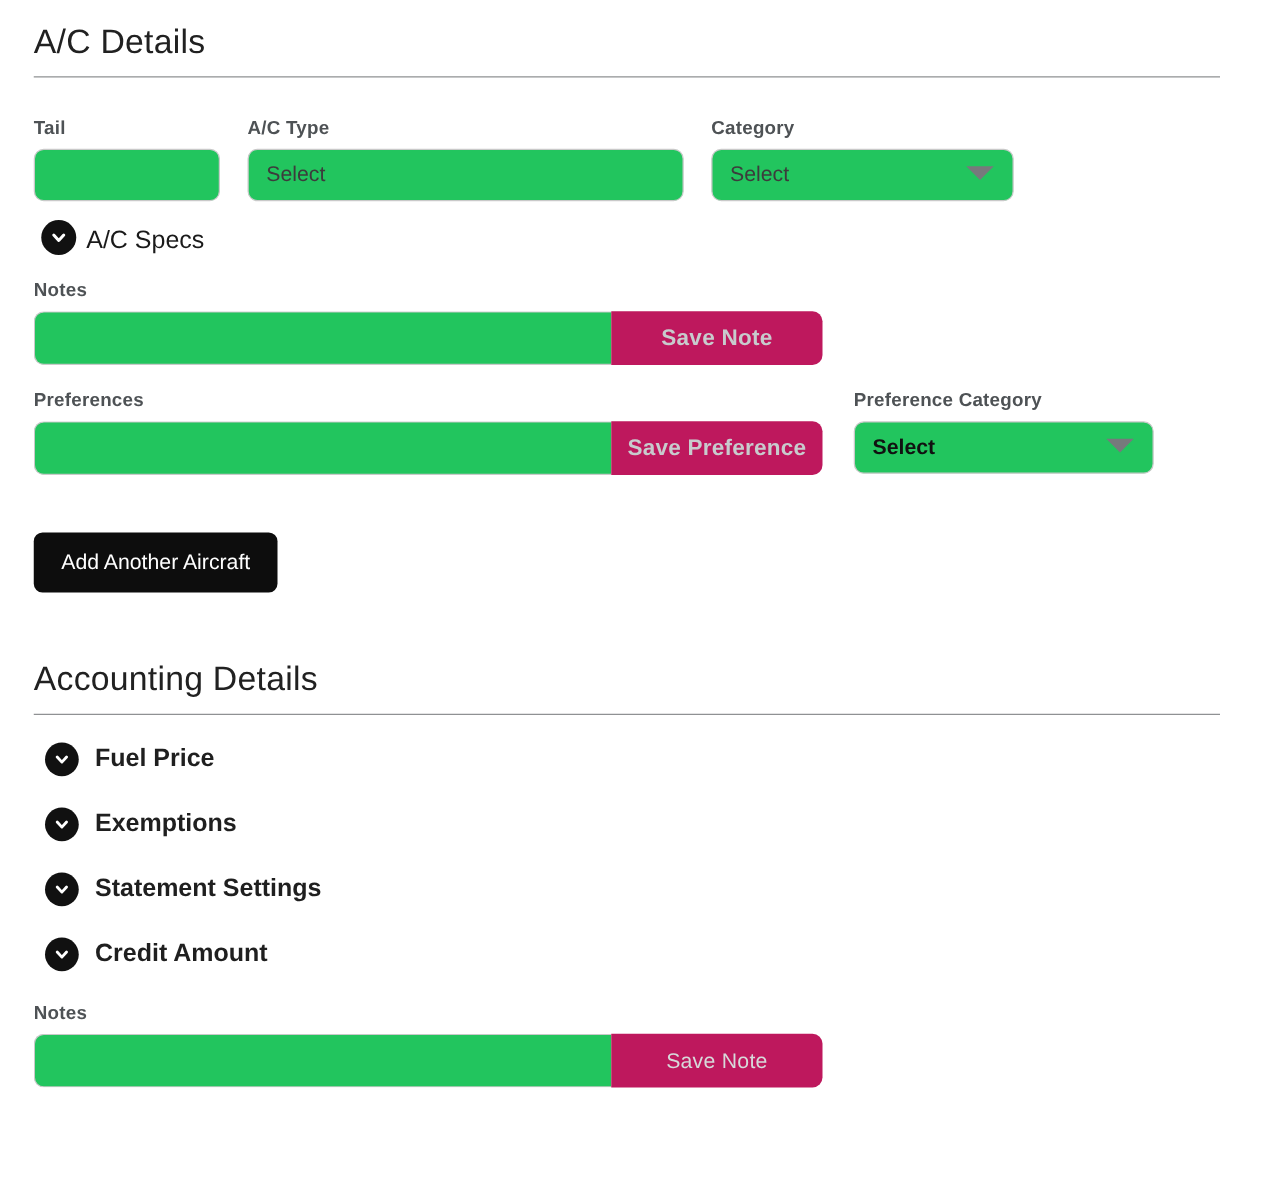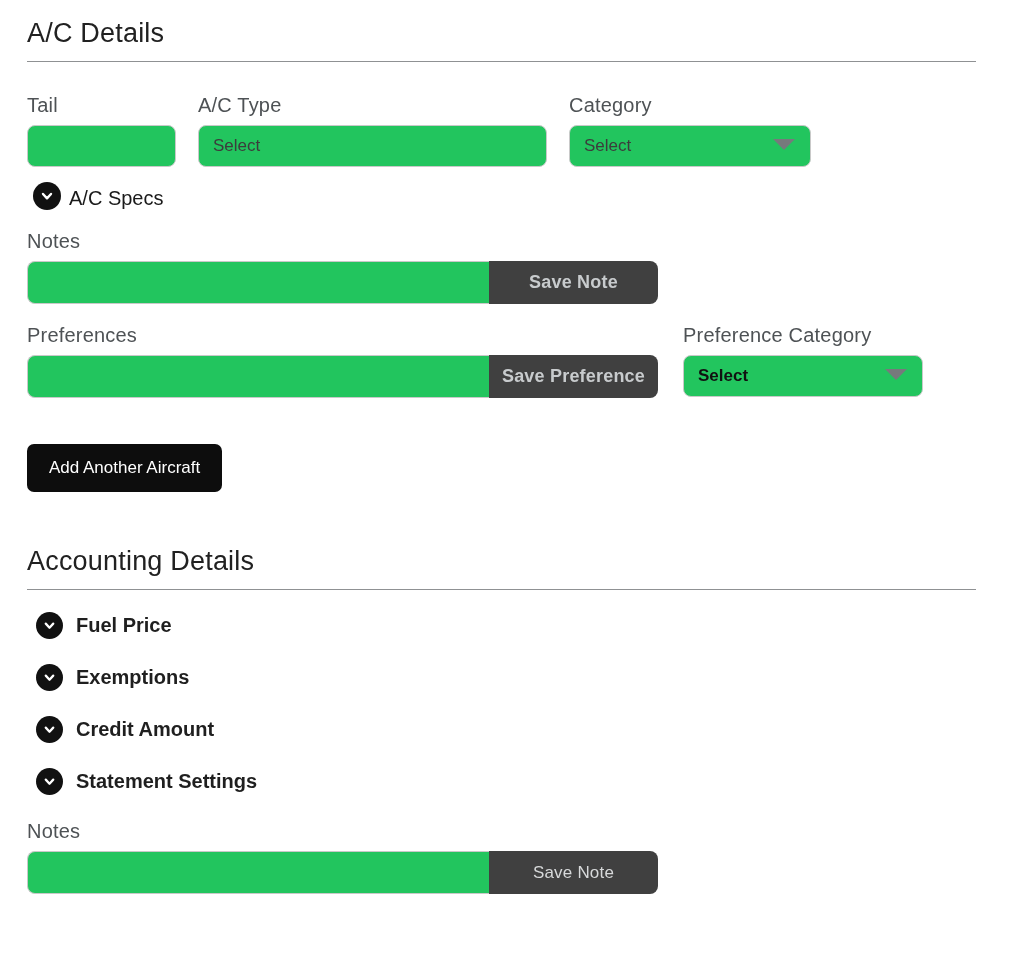--- a/index.html
+++ b/index.html
@@ -24,22 +24,22 @@
   }
   .section-rule {
     border: none;
     border-top: 1px solid #8f9193;
     margin-top: 12px;
   }
 
   
   .field-label {
     display: block;
-    font-size: 20px;
-    font-weight: 400;
+    font-size: 15px;
+    font-weight: 700;
     color: #4e5255;
     letter-spacing: 0.2px;
     margin-bottom: 8px;
   }
 
   
   .text-input, .select-box {
     height: 42px;
     border: 1px solid #c9c9c9;
     border-radius: 8px;
@@ -105,21 +105,21 @@
   .input-group .text-input {
     flex: 1 1 auto;
     height: 100%;
     border-radius: 8px 0 0 8px;
     border-right: none;
   }
   .save-btn {
     width: 169px;
     height: 100%;
     border: none;
-    background: #404040;
+    background: #be185d;
     color: #c8cbcd;
     font-family: "Liberation Sans", sans-serif;
     font-size: 18px;
     font-weight: 700;
     border-radius: 0 8px 8px 0;
     cursor: pointer;
     letter-spacing: 0.2px;
   }
   .save-btn.light {
     font-weight: 400;
@@ -252,29 +252,29 @@
           </svg>
       </span>
       <span class="acct-label">Exemptions</span>
     </div>
     <div class="toggle-row acct-toggle">
       <span class="toggle-circle">
         <svg width="15" height="15" viewBox="0 0 24 24">
             <polyline points="6,9 12,15.5 18,9" fill="none" stroke="#ffffff" stroke-width="3.6" stroke-linecap="round" stroke-linejoin="round"></polyline>
           </svg>
       </span>
+      <span class="acct-label">Statement Settings</span>
+    </div>
+    <div class="toggle-row acct-toggle">
+      <span class="toggle-circle">
+        <svg width="15" height="15" viewBox="0 0 24 24">
+            <polyline points="6,9 12,15.5 18,9" fill="none" stroke="#ffffff" stroke-width="3.6" stroke-linecap="round" stroke-linejoin="round"></polyline>
+          </svg>
+      </span>
       <span class="acct-label">Credit Amount</span>
-    </div>
-    <div class="toggle-row acct-toggle">
-      <span class="toggle-circle">
-        <svg width="15" height="15" viewBox="0 0 24 24">
-            <polyline points="6,9 12,15.5 18,9" fill="none" stroke="#ffffff" stroke-width="3.6" stroke-linecap="round" stroke-linejoin="round"></polyline>
-          </svg>
-      </span>
-      <span class="acct-label">Statement Settings</span>
     </div>
   </div>
 
   <label class="field-label bottom-notes-label">Notes</label>
   <div class="input-group">
     <input type="text" class="text-input" style="">
     <button class="save-btn light">Save Note</button>
   </div>
 
 </div>

